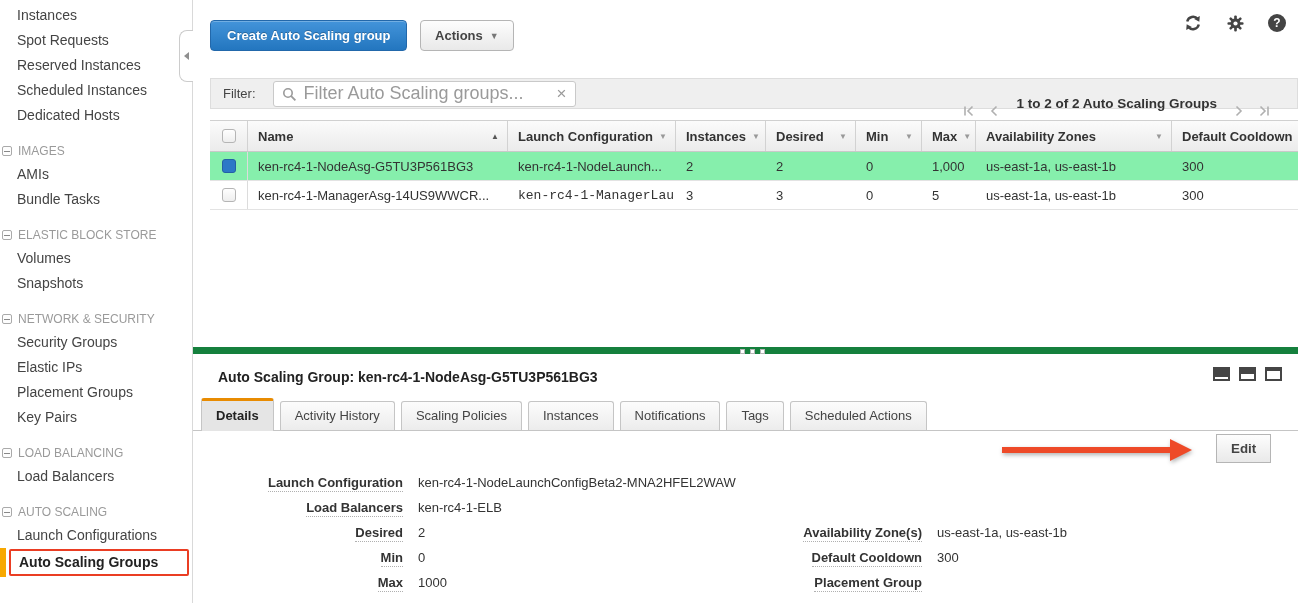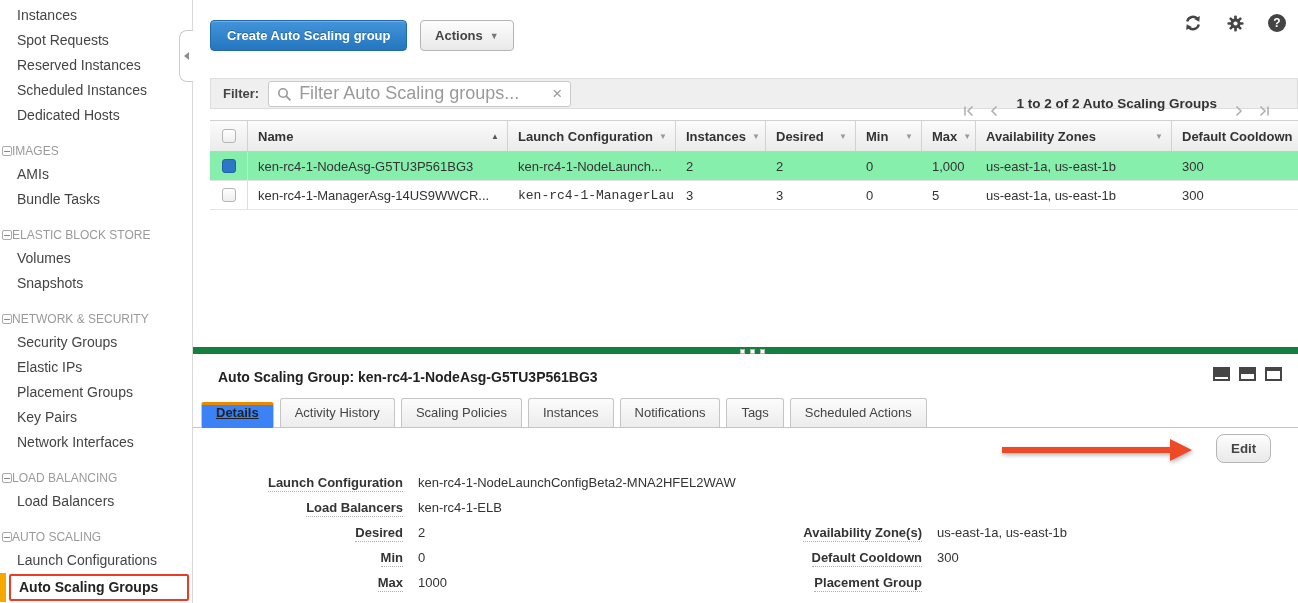--- a/index.html
+++ b/index.html
@@ -20,21 +20,21 @@
   }
   .side-item.selected {
     font-weight:bold; color:#222;
     border:2px solid #ea3d23; border-radius:2px;
     margin:1px 3px 1px 9px; padding-left:8px; height:27px; line-height:23px;
   }
   .side-item.selected::before {
     content:""; position:absolute; left:-11px; top:-3px; bottom:-3px; width:6px; background:#f7a800;
   }
   .side-header {
-    margin-top:12px; height:22px; display:flex; align-items:center; 
+    margin-top:12px; height:22px; display:flex; align-items:center; gap:6px;
     padding-left:2px; color:#9a9a9a; font-size:12px; white-space:nowrap; cursor:pointer;
   }
   .collapse-box {
     width:10px; height:10px; border:1px solid #aaa; border-radius:2px; background:#fdfdfd;
     display:inline-flex; align-items:center; justify-content:center; flex:0 0 auto;
   }
   .collapse-box::after { content:""; width:6px; height:1px; background:#888; }
 
   
   #collapse-handle {
@@ -67,21 +67,21 @@
   #help-icon {
     width:18px; height:18px; border-radius:50%; background:#444; color:#fff;
     font-size:12px; font-weight:bold; display:flex; align-items:center; justify-content:center;
   }
 
   
   #filterbar {
     position:absolute; left:210px; top:78px; right:0; height:31px;
     background:#efefef; border:1px solid #ddd; display:flex; align-items:center; padding-left:12px;
   }
-  #filter-label { font-weight:bold; color:#444; margin-right:9px; }
+  #filter-label { font-weight:normal; color:#444; margin-right:17px; }
   #search-wrap {
     position:relative; width:303px; height:26px; background:#fff;
     border:1px solid #c9c9c9; border-radius:3px; display:flex; align-items:center;
   }
   #search-wrap input {
     border:none; outline:none; background:transparent; flex:1; height:22px;
     font-family:"Liberation Sans", sans-serif; font-size:18px; color:#555; padding-left:30px;
   }
   #search-wrap input::placeholder { color:#9a9a9a; }
   #search-icon { position:absolute; left:8px; top:5px; }
@@ -129,27 +129,27 @@
   .icon-pane { width:17px; height:14px; background:#454545; position:relative; cursor:pointer; }
   .icon-pane i { position:absolute; left:2px; right:2px; bottom:2px; background:#fff; display:block; }
 
   #tabs { display:flex; align-items:flex-end; margin-top:13px; padding-left:8px; border-bottom:1px solid #c5c5c5; }
   .tab {
     border:1px solid #c5c5c5; border-bottom:none; border-radius:3px 3px 0 0;
     padding:6px 14px 7px; margin-right:6px; background:linear-gradient(#fcfcfc,#ececec);
     color:#444; cursor:pointer; white-space:nowrap;
   }
   .tab.active {
-    background:#3b82f6; border-top:3px solid #e88b01; font-weight:bold; color:#222;
-    margin-bottom:-1px; padding-top:0; padding-bottom:8px;text-decoration:underline;
+    background:#e5e5e5; border-top:3px solid #e88b01; font-weight:bold; color:#222;
+    margin-bottom:-1px; padding-top:7px; padding-bottom:8px;
   }
 
   #edit-btn {
     position:absolute; left:1216px; top:434px; height:29px; line-height:27px; padding:0 14px;
-    background:linear-gradient(#fdfdfd,#e9e9e9); border:1px solid #b5b5b5; border-radius:8px;
+    background:linear-gradient(#fdfdfd,#e9e9e9); border:1px solid #b5b5b5; border-radius:0;
     color:#444; font-weight:bold; cursor:pointer; z-index:5;
   }
 
   
   #arrow-annotation {
     position:absolute; left:1002px; top:439px; display:flex; align-items:center; z-index:6;
     filter:drop-shadow(1px 2px 2px rgba(0,0,0,.3)); pointer-events:none;
   }
   #arrow-annotation .shaft { width:168px; height:6px; background:#ee4a28; }
   #arrow-annotation .head {
@@ -192,21 +192,20 @@
         <div class="side-item">Volumes</div>
         <div class="side-item">Snapshots</div>
         <div class="side-header">
           <span class="collapse-box"></span>
           <span class="side-header-text">NETWORK &amp; SECURITY</span>
         </div>
         <div class="side-item">Security Groups</div>
         <div class="side-item">Elastic IPs</div>
         <div class="side-item">Placement Groups</div>
         <div class="side-item">Key Pairs</div>
-        <div class="side-item">Network Interfaces</div>
         <div class="side-header">
           <span class="collapse-box"></span>
           <span class="side-header-text">LOAD BALANCING</span>
         </div>
         <div class="side-item">Load Balancers</div>
         <div class="side-header">
           <span class="collapse-box"></span>
           <span class="side-header-text">AUTO SCALING</span>
         </div>
         <div class="side-item">Launch Configurations</div>

